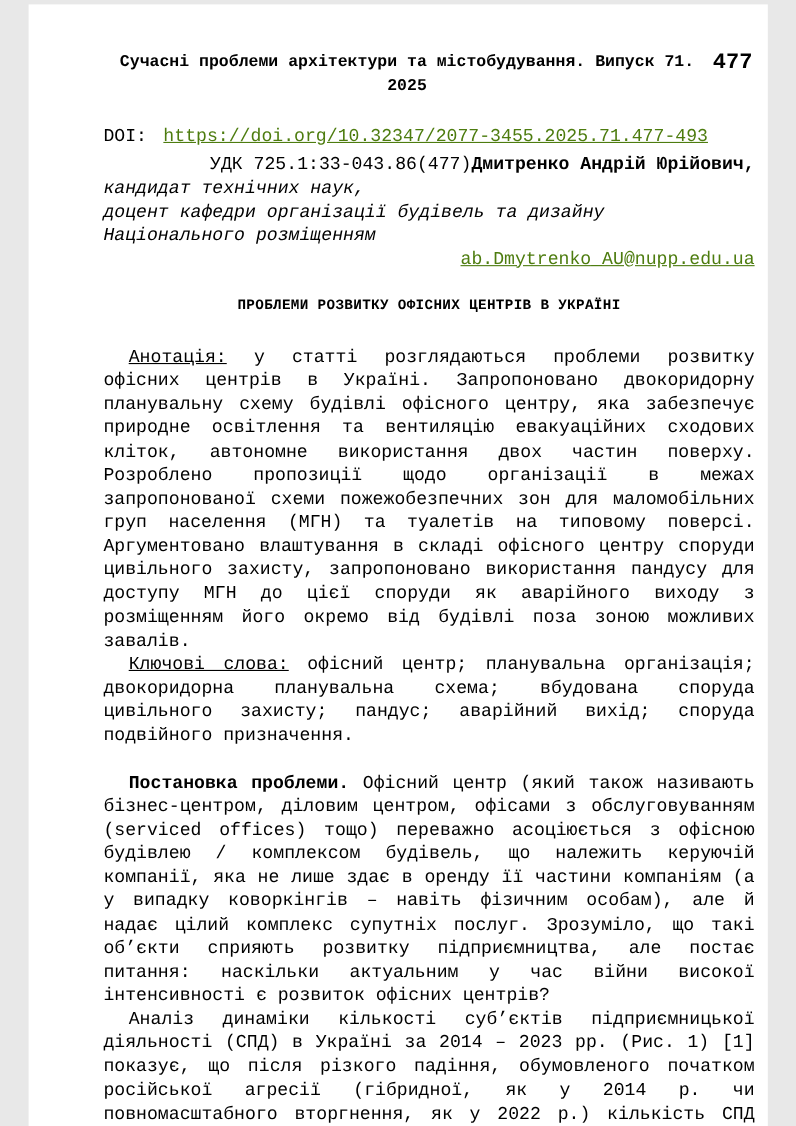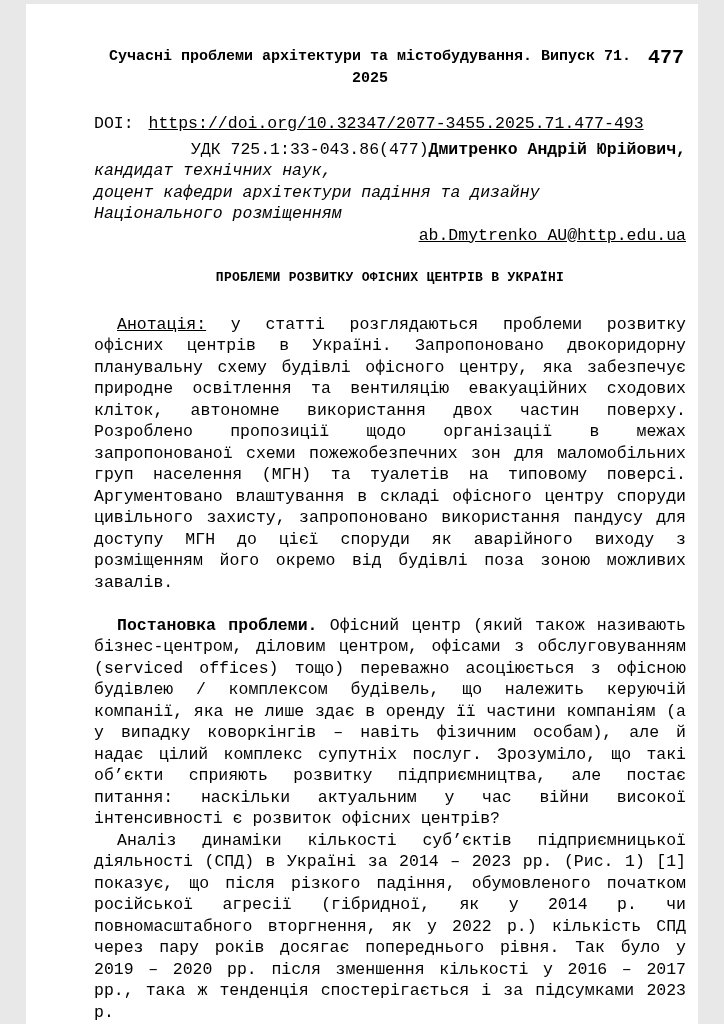--- a/index.html
+++ b/index.html
@@ -30,21 +30,21 @@
   }
   .running-header .pagenum{
     position:absolute;
     right:2px;top:1px;
     font-size:20px;
     font-weight:bold;
   }
   .meta-line{margin-bottom:4px;}
   .doi-label{display:inline;}
   a.link{
-    color:#000000;
+    color:#4d7c0f;
     text-decoration:underline;
     cursor:pointer;
     word-break:break-all;
   }
   .udc-row{
     display:flex;
     justify-content:flex-end;
     align-items:baseline;
   }
   .author-name{font-weight:bold;}
@@ -85,31 +85,32 @@
       <a class="link" style="margin-left:5px;">https://doi.org/10.32347/2077-3455.2025.71.477-493</a>
     </div>
 
     <div class="udc-row">
       <span>УДК 725.1:33-043.86(477)</span>
       <span class="author-name">Дмитренко Андрій Юрійович,</span>
     </div>
 
     <div class="author-block">
       <div>кандидат технічних наук,</div>
-      <div>доцент кафедри архітектури падіння та дизайну</div>
+      <div>доцент кафедри організації будівель та дизайну</div>
       <div>Національного розміщенням</div>
     </div>
 
     <div class="author-links">
-      <div><a class="link">ab.Dmytrenko_AU@http.edu.ua</a></div>
+      <div><a class="link">ab.Dmytrenko_AU@nupp.edu.ua</a></div>
     </div>
 
     <div class="article-title">ПРОБЛЕМИ РОЗВИТКУ ОФІСНИХ ЦЕНТРІВ В УКРАЇНІ</div>
 
     <p class="body-par"><span class="underline">Анотація:</span><span> у статті розглядаються проблеми розвитку офісних центрів в Україні. Запропоновано двокоридорну планувальну схему будівлі офісного центру, яка забезпечує природне освітлення та вентиляцію евакуаційних сходових кліток, автономне використання двох частин поверху. Розроблено пропозиції щодо організації в межах запропонованої схеми пожежобезпечних зон для маломобільних груп населення (МГН) та туалетів на типовому поверсі. Аргументовано влаштування в складі офісного центру споруди цивільного захисту, запропоновано використання пандусу для доступу МГН до цієї споруди як аварійного виходу з розміщенням його окремо від будівлі поза зоною можливих завалів.</span></p>
 
+    <p class="body-par"><span class="underline">Ключові слова:</span><span> офісний центр; планувальна організація; двокоридорна планувальна схема; вбудована споруда цивільного захисту; пандус; аварійний вихід; споруда подвійного призначення.</span></p>
 
     <p class="body-par gap-above"><span class="bold">Постановка проблеми.</span><span> Офісний центр (який також називають бізнес-центром, діловим центром, офісами з обслуговуванням (serviced offices) тощо) переважно асоціюється з офісною будівлею / комплексом будівель, що належить керуючій компанії, яка не лише здає в оренду її частини компаніям (а у випадку коворкінгів – навіть фізичним особам), але й надає цілий комплекс супутніх послуг. Зрозуміло, що такі об’єкти сприяють розвитку підприємництва, але постає питання: наскільки актуальним у час війни високої інтенсивності є розвиток офісних центрів?</span></p>
 
     <p class="body-par"><span class="bold"></span><span>Аналіз динаміки кількості суб’єктів підприємницької діяльності (СПД) в Україні за 2014 – 2023 рр. (Рис. 1) [1] показує, що після різкого падіння, обумовленого початком російської агресії (гібридної, як у 2014 р. чи повномасштабного вторгнення, як у 2022 р.) кількість СПД через пару років досягає попереднього рівня. Так було у 2019 – 2020 рр. після зменшення кількості у 2016 – 2017 рр., така ж тенденція спостерігається і за підсумками 2023 р.</span></p>
 
   </div>
 </div>
 
 </body></html>

